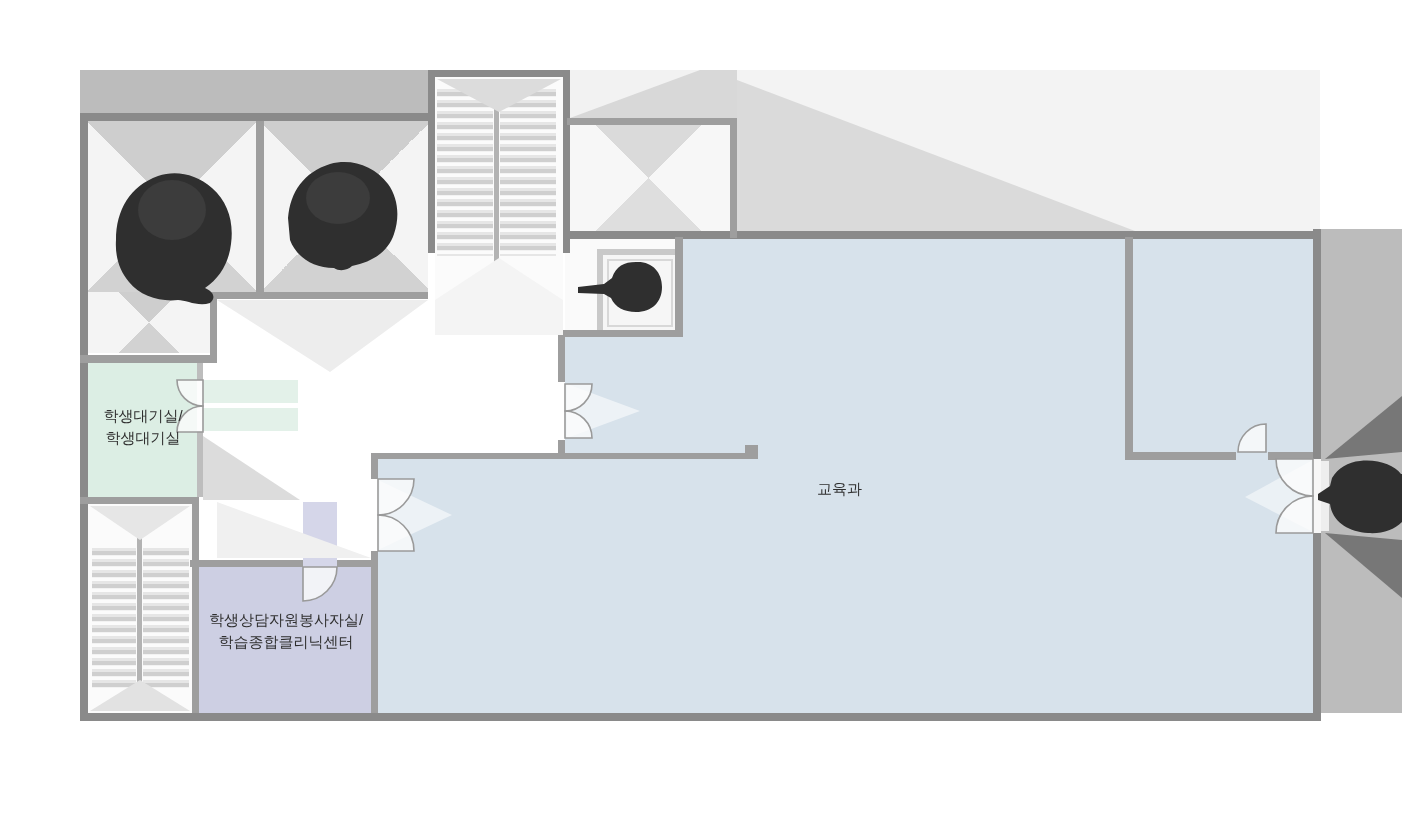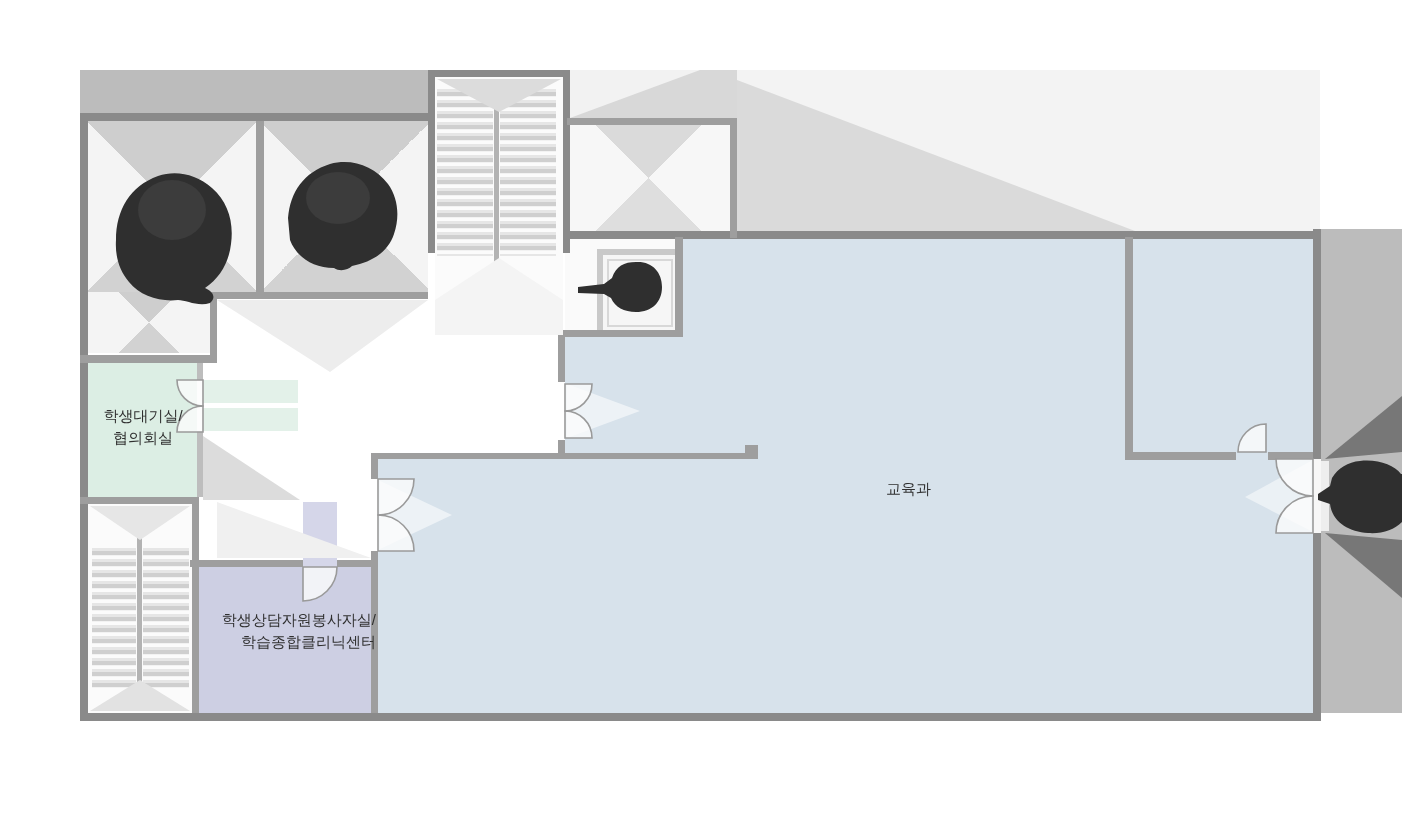--- a/index.html
+++ b/index.html
@@ -143,21 +143,21 @@
       <ellipse cx="338" cy="198" rx="32" ry="26" fill="#3c3c3c"></ellipse>
       <path d="M578,287 L604,284 L612,278 C616,266 624,262 636,262 C652,261 662,272 662,287
            C662,302 652,312 636,312 C624,312 615,307 611,298 L604,294 L578,293 Z"></path>
       <path d="M1318,494 L1330,486 L1332,478 C1338,468 1348,462 1360,461 C1378,459 1394,465 1401,474
            L1402,474 L1402,522 C1394,530 1382,534 1368,533 C1348,532 1332,521 1330,504 L1318,500 Z"></path>
     </g>
   </svg>
 
   <div class="abs room-label" style="left:84px;top:405px;width:118px;">
     <div>학생대기실/</div>
-    <div>협의회실</div>
+    <div>학생대기실</div>
   </div>
-  <div class="abs room-label" style="left:196px;top:609px;width:180px;text-align:right;">
+  <div class="abs room-label" style="left:196px;top:609px;width:180px;">
     <div>학생상담자원봉사자실/</div>
     <div>학습종합클리닉센터</div>
   </div>
-  <div class="abs room-label" style="left:816px;top:478px;width:185px;">교육과</div>
+  <div class="abs room-label" style="left:747px;top:478px;width:185px;">교육과</div>
 
 </div>
 
 </body></html>

